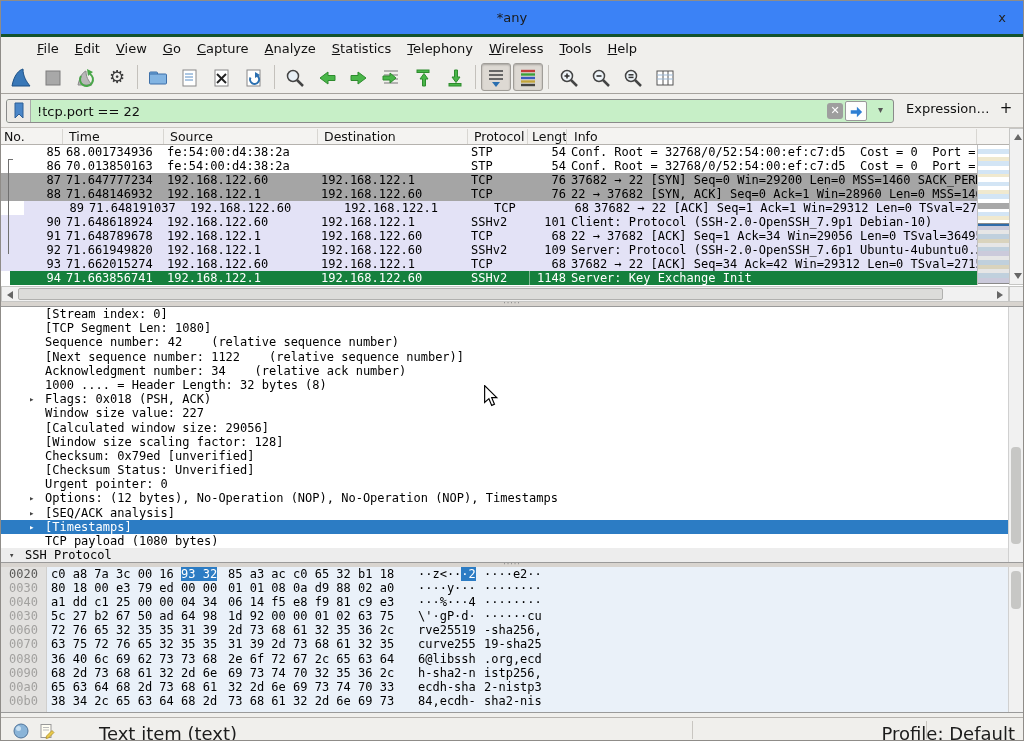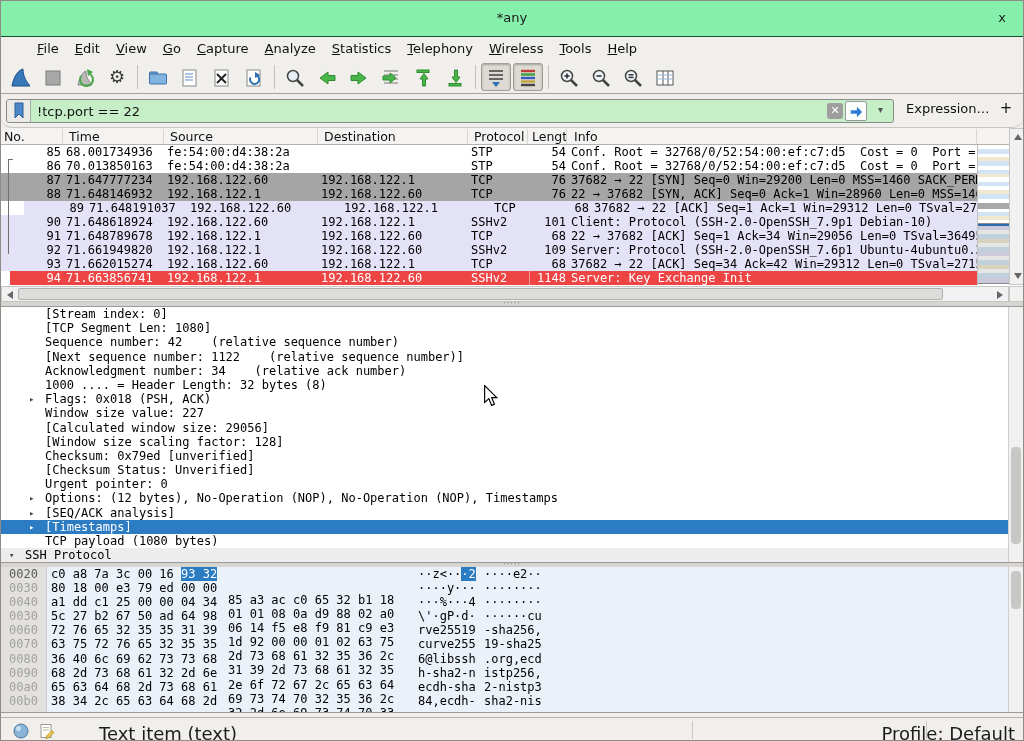--- a/index.html
+++ b/index.html
@@ -1,40 +1,40 @@
 <!DOCTYPE html>
 <html><head>
 <meta charset="utf-8">
 <style>
   html,body{margin:0;padding:0;background:#555;}
   #app{position:relative;width:1024px;height:741px;background:#f0efec;overflow:hidden;
        font-family:"DejaVu Sans",sans-serif;box-sizing:border-box;border:1px solid #8f8c88;}
   *{box-sizing:border-box;}
   
-  #titlebar{position:absolute;left:0;top:0;width:100%;height:36px;background:#86efac;
-            border-bottom:1px solid #14532d;padding-left:37px;}
+  #titlebar{position:absolute;left:0;top:0;width:100%;height:36px;background:#3b82f6;
+            border-bottom:3px solid #14532d;padding-left:37px;}
   #title{position:absolute;left:0;right:0;top:9px;text-align:center;font-size:13px;color:#1a1a1a;}
   #win-close{position:absolute;right:12px;top:8px;font-size:13px;color:#222;width:18px;height:18px;
              text-align:center;line-height:18px;cursor:default;}
   #menubar{position:absolute;left:0;top:37px;width:100%;height:24px;background:#f0efec;
            border-bottom:1px solid #c9c6c1;margin-left:28px;}
   .menu-item{display:inline-block;padding:3px 8px 3px 8px;font-size:13px;color:#111;}
   .menu-item::first-letter{text-decoration:underline;}
   
   #toolbar{position:absolute;left:0;top:60px;width:100%;height:33px;background:#f0efec;
            border-bottom:1px solid #a5a29d;padding-left:4px;white-space:nowrap;}
   .tbtn{display:inline-block;width:30px;height:28px;margin:2px 1px;vertical-align:top;
         text-align:center;padding-top:3px;border:1px solid transparent;border-radius:3px;}
   .tbtn.active{background:#ddd9d3;border:1px solid #a09d98;box-shadow:inset 0 1px 2px rgba(0,0,0,.25);}
   .tsep{display:inline-block;width:1px;height:24px;margin:4px 4px;background:#c4c1bc;vertical-align:top;}
   .tbtn svg{display:block;margin:0 auto;}
   .tbtn .uglyph{font-size:18px;line-height:20px;color:#3a3a3a;}
   
   #filterbar{position:absolute;left:0;top:94px;width:100%;height:33px;background:#f0efec;
-             border-bottom:1px solid #c9c6c1;border-radius:11px;}
+             border-bottom:1px solid #c9c6c1;}
   #filterbox{position:absolute;left:5px;top:4px;width:888px;height:24px;background:#c7efc7;
              border:1px solid #8a8a8a;border-radius:3px;}
   #bookmark{position:absolute;left:0px;top:0px;width:24px;height:22px;background:#eceae6;
             border-right:1px solid #aaa;border-radius:2px 0 0 2px;text-align:center;padding-top:2px;}
   #filter-input{position:absolute;left:28px;top:1px;width:600px;height:20px;border:none;outline:none;
                 background:transparent;font-family:"DejaVu Sans",sans-serif;font-size:13px;color:#111;}
   #filter-clear{position:absolute;right:50px;top:3px;width:16px;height:16px;background:#9e9e9e;
                 border-radius:3px;color:#fff;font-size:11px;font-weight:bold;text-align:center;line-height:16px;}
   #filter-apply{position:absolute;right:26px;top:1px;width:22px;height:20px;background:#fdfdfd;
                 border:1px solid #999;border-radius:2px;text-align:center;padding-top:2px;}
@@ -45,21 +45,21 @@
   #packetlist{position:absolute;left:0;top:127px;width:100%;height:174px;background:#fff;}
   #plheader{position:absolute;left:0;top:0;width:100%;height:17px;background:#f4f3f1;
             border-bottom:1px solid #b5b2ae;font-size:12.5px;color:#111;}
   .hcell{position:absolute;top:1px;height:15px;overflow:hidden;white-space:nowrap;border-right:1px solid #d8d6d2;padding-left:3px;}
   #plrows{position:absolute;left:0;top:17px;width:976px;height:140px;overflow:hidden;
           font-family:"DejaVu Sans Mono",monospace;font-size:12px;}
   .prow{position:absolute;left:0;width:100%;height:14px;line-height:14px;white-space:nowrap;color:#000;}
   .prow.stp{background:#ffffff;}
   .prow.syn{background:#a5a5a5;}
   .prow.tcp{background:#e3e2f6;}
-  .prow.sel{background:#ef4444;color:#fff;}
+  .prow.sel{background:#15803d;color:#fff;}
   .cell{position:absolute;top:0;height:14px;overflow:hidden;white-space:pre;}
   .c-no{left:0;width:60px;text-align:right;}
   .c-time{left:65px;width:98px;}
   .c-src{left:166px;width:150px;}
   .c-dst{left:320px;width:146px;}
   .c-proto{left:470px;width:56px;}
   .c-len{left:528px;width:37px;text-align:right;}
   .c-info{left:570px;width:406px;}
   .sel .c-len{border-left:1px solid rgba(255,255,255,.45);}
   #convline{position:absolute;left:7px;top:31px;width:5px;height:95px;
@@ -98,21 +98,21 @@
   #details-thumb{position:absolute;left:2px;top:55%;width:10px;height:38%;background:#c7c7c5;border-radius:4px;}
   
   #hexpane{position:absolute;left:0;top:566px;width:100%;height:146px;background:#eaf1f9;
            border-bottom:1px solid #9a9a9a;overflow:hidden;
            font-family:"DejaVu Sans Mono",monospace;font-size:12px;}
   #offcol{position:absolute;left:0;top:0;width:46px;height:100%;background:#e2e1df;border-right:1px solid #d0cfcd;}
   .hxrow{position:relative;height:14.1px;line-height:14.1px;white-space:pre;color:#000;}
   .off{position:absolute;left:8px;color:#a2a19f;}
   .off.activeoff{color:#5a5a58;}
   .hg{position:absolute;top:0;}
-  .hx1{left:50px;} .hx2{left:227px;margin-top:26px;} .as1{left:417px;} .as2{left:483px;}
+  .hx1{left:50px;} .hx2{left:227px;} .as1{left:417px;} .as2{left:483px;}
   .hlseg{background:#2c7cc4;color:#fff;}
   #hex-scroll{position:absolute;right:0;top:0;width:15px;height:100%;background:#f1f1f1;border-left:1px solid #d0d0d0;}
   #hex-thumb{position:absolute;left:2px;top:4px;width:10px;height:26%;background:#c7c7c5;border-radius:4px;}
   
   #statusbar{position:absolute;left:0;top:716px;width:100%;height:25px;background:#f0efec;
              border-top:1px solid #b5b2ae;font-size:18px;color:#1c1c1c;}
   #expert-icon{position:absolute;left:12px;top:4px;}
   #comment-icon{position:absolute;left:38px;top:4px;}
   #status-left{position:absolute;left:98px;top:5px;}
   #status-packets{position:absolute;right:102px;top:5px;}

